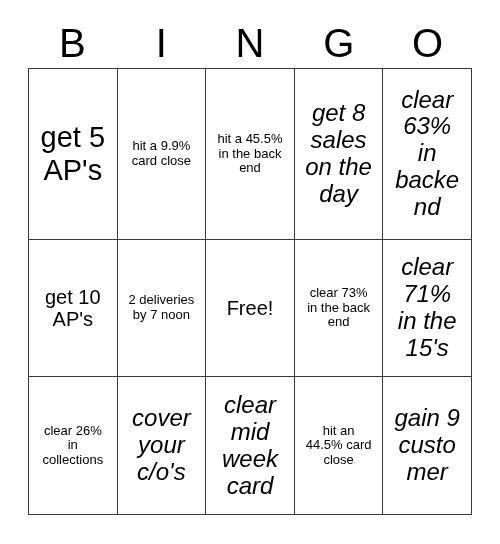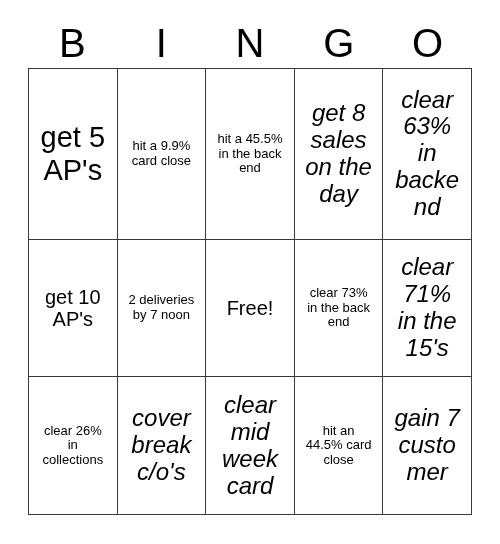--- a/index.html
+++ b/index.html
@@ -131,28 +131,28 @@
           </td>
         <td class="cell">
             <span class="cell-text sz-md">clear 71% in the 15's</span>
           </td>
       </tr>
       <tr>
         <td class="cell">
             <span class="cell-text sz-sm">clear 26% in collections</span>
           </td>
         <td class="cell">
-            <span class="cell-text sz-md">cover break c/o's</span>
+            <span class="cell-text sz-md">cover your c/o's</span>
           </td>
         <td class="cell">
             <span class="cell-text sz-md">clear mid week card</span>
           </td>
         <td class="cell">
             <span class="cell-text sz-sm">hit an 44.5% card close</span>
           </td>
         <td class="cell">
-            <span class="cell-text sz-md">gain 7 customer</span>
+            <span class="cell-text sz-md">gain 9 customer</span>
           </td>
       </tr>
     </tbody>
   </table>
 
 </div>
 
 </body></html>

